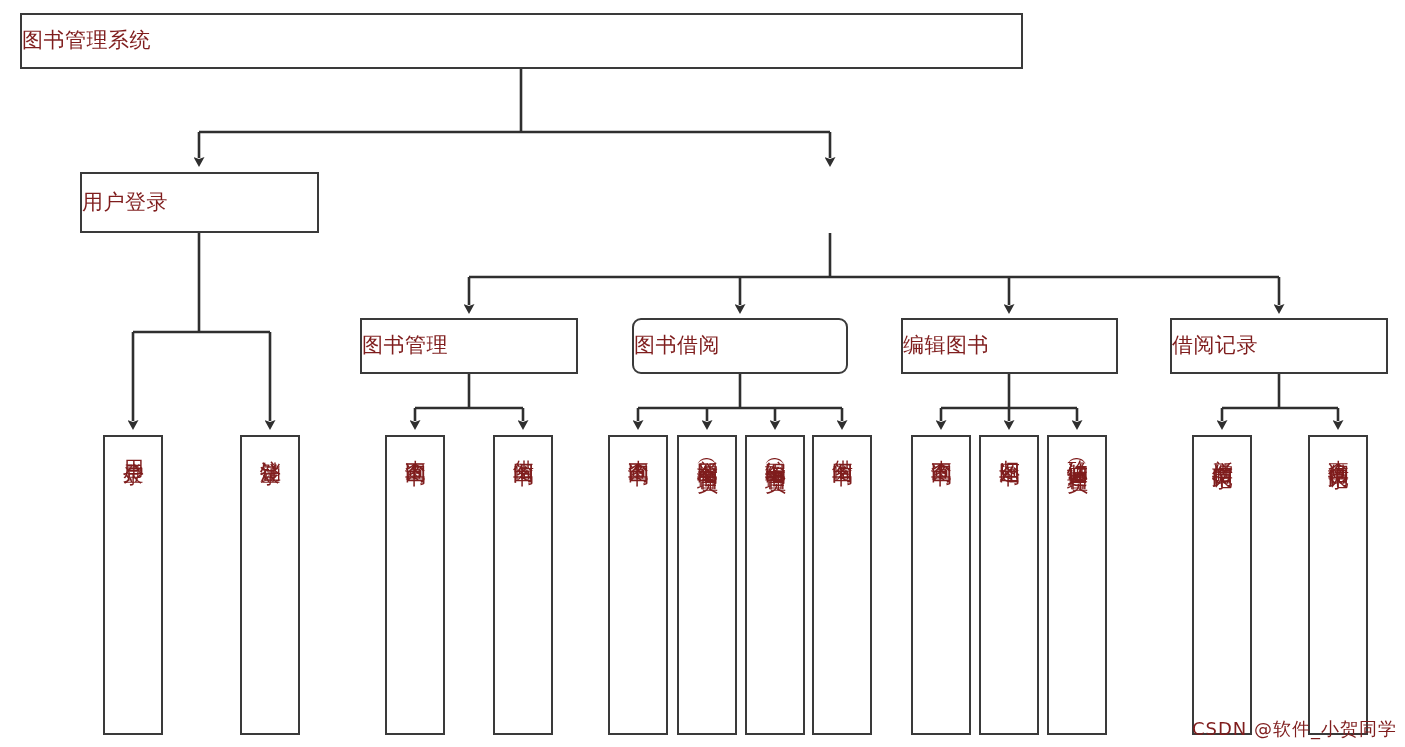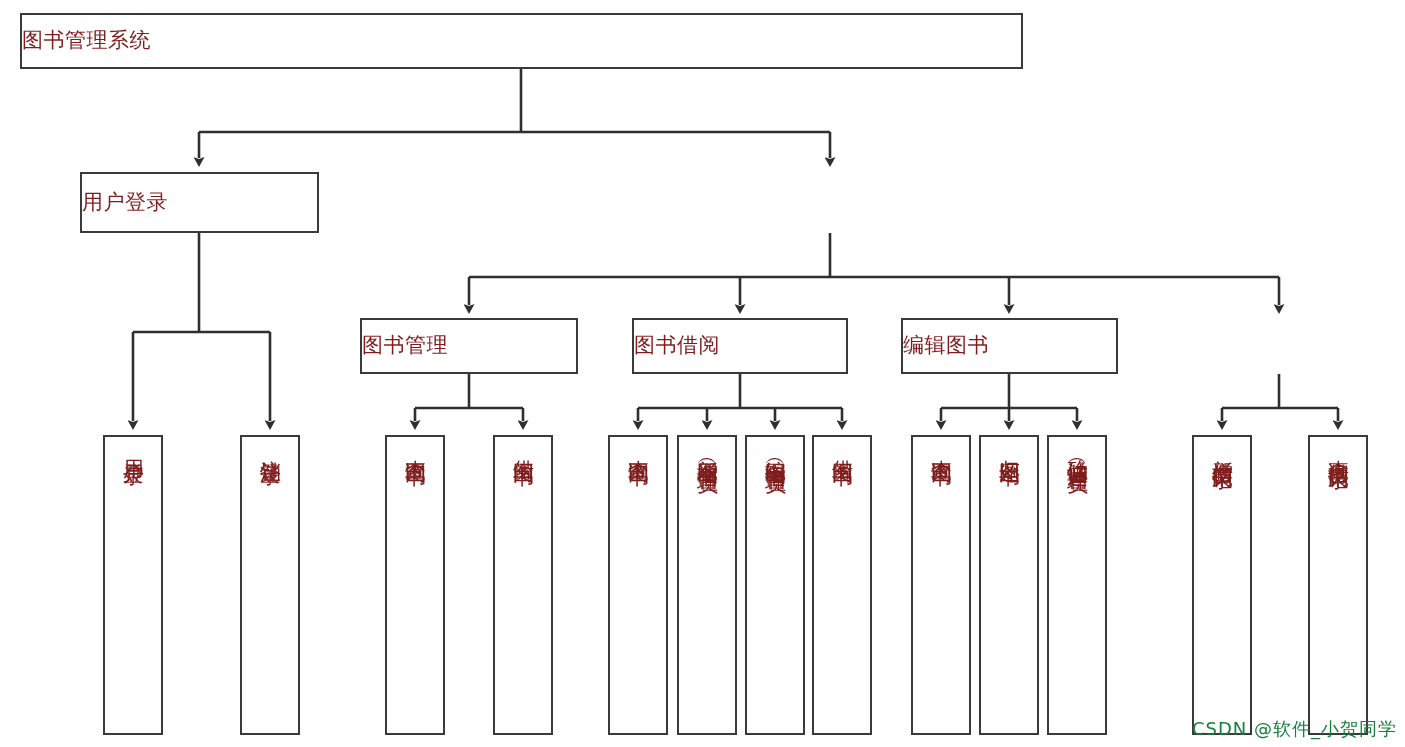--- a/index.html
+++ b/index.html
@@ -50,21 +50,21 @@
     writing-mode: vertical-rl;
     text-orientation: upright;
     white-space: nowrap;
     display: block;
   }
   .watermark {
     position: absolute;
     right: 8px;
     bottom: 6px;
     font-size: 18px;
-    color: #15803d;
+    color: #7f1d1d;
     letter-spacing: 1px;
     white-space: nowrap;
     font-family: "DejaVu Sans", "Liberation Sans", sans-serif;
   }
 </style>
 </head>
 <body>
 
 <div id="canvas">
 
@@ -125,25 +125,28 @@
     <span>图书管理系统</span>
   </div>
 
   <div class="node horizontal" style="left:80px; top:172px; width:239px; height:61px;">
     <span>用户登录</span>
   </div>
 
   <div class="node horizontal" style="left:360px; top:318px; width:218px; height:56px;">
     <span>图书管理</span>
   </div>
-  <div class="node horizontal" style="left:632px; top:318px; width:216px; height:56px;">
+  <div class="node horizontal" style="left:632px; top:318px; width:216px; height:56px;border-radius:9px;">
     <span>图书借阅</span>
   </div>
   <div class="node horizontal" style="left:901px; top:318px; width:217px; height:56px;">
     <span>编辑图书</span>
+  </div>
+  <div class="node horizontal" style="left:1170px; top:318px; width:218px; height:56px;">
+    <span>借阅记录</span>
   </div>
 
   <div class="node vertical" style="left:103px; top:435px; width:60px; height:300px;">
     <span class="vtext">用户登录</span>
   </div>
   <div class="node vertical" style="left:240px; top:435px; width:60px; height:300px;">
     <span class="vtext">注销登录</span>
   </div>
 
   <div class="node vertical" style="left:385px; top:435px; width:60px; height:300px;">

